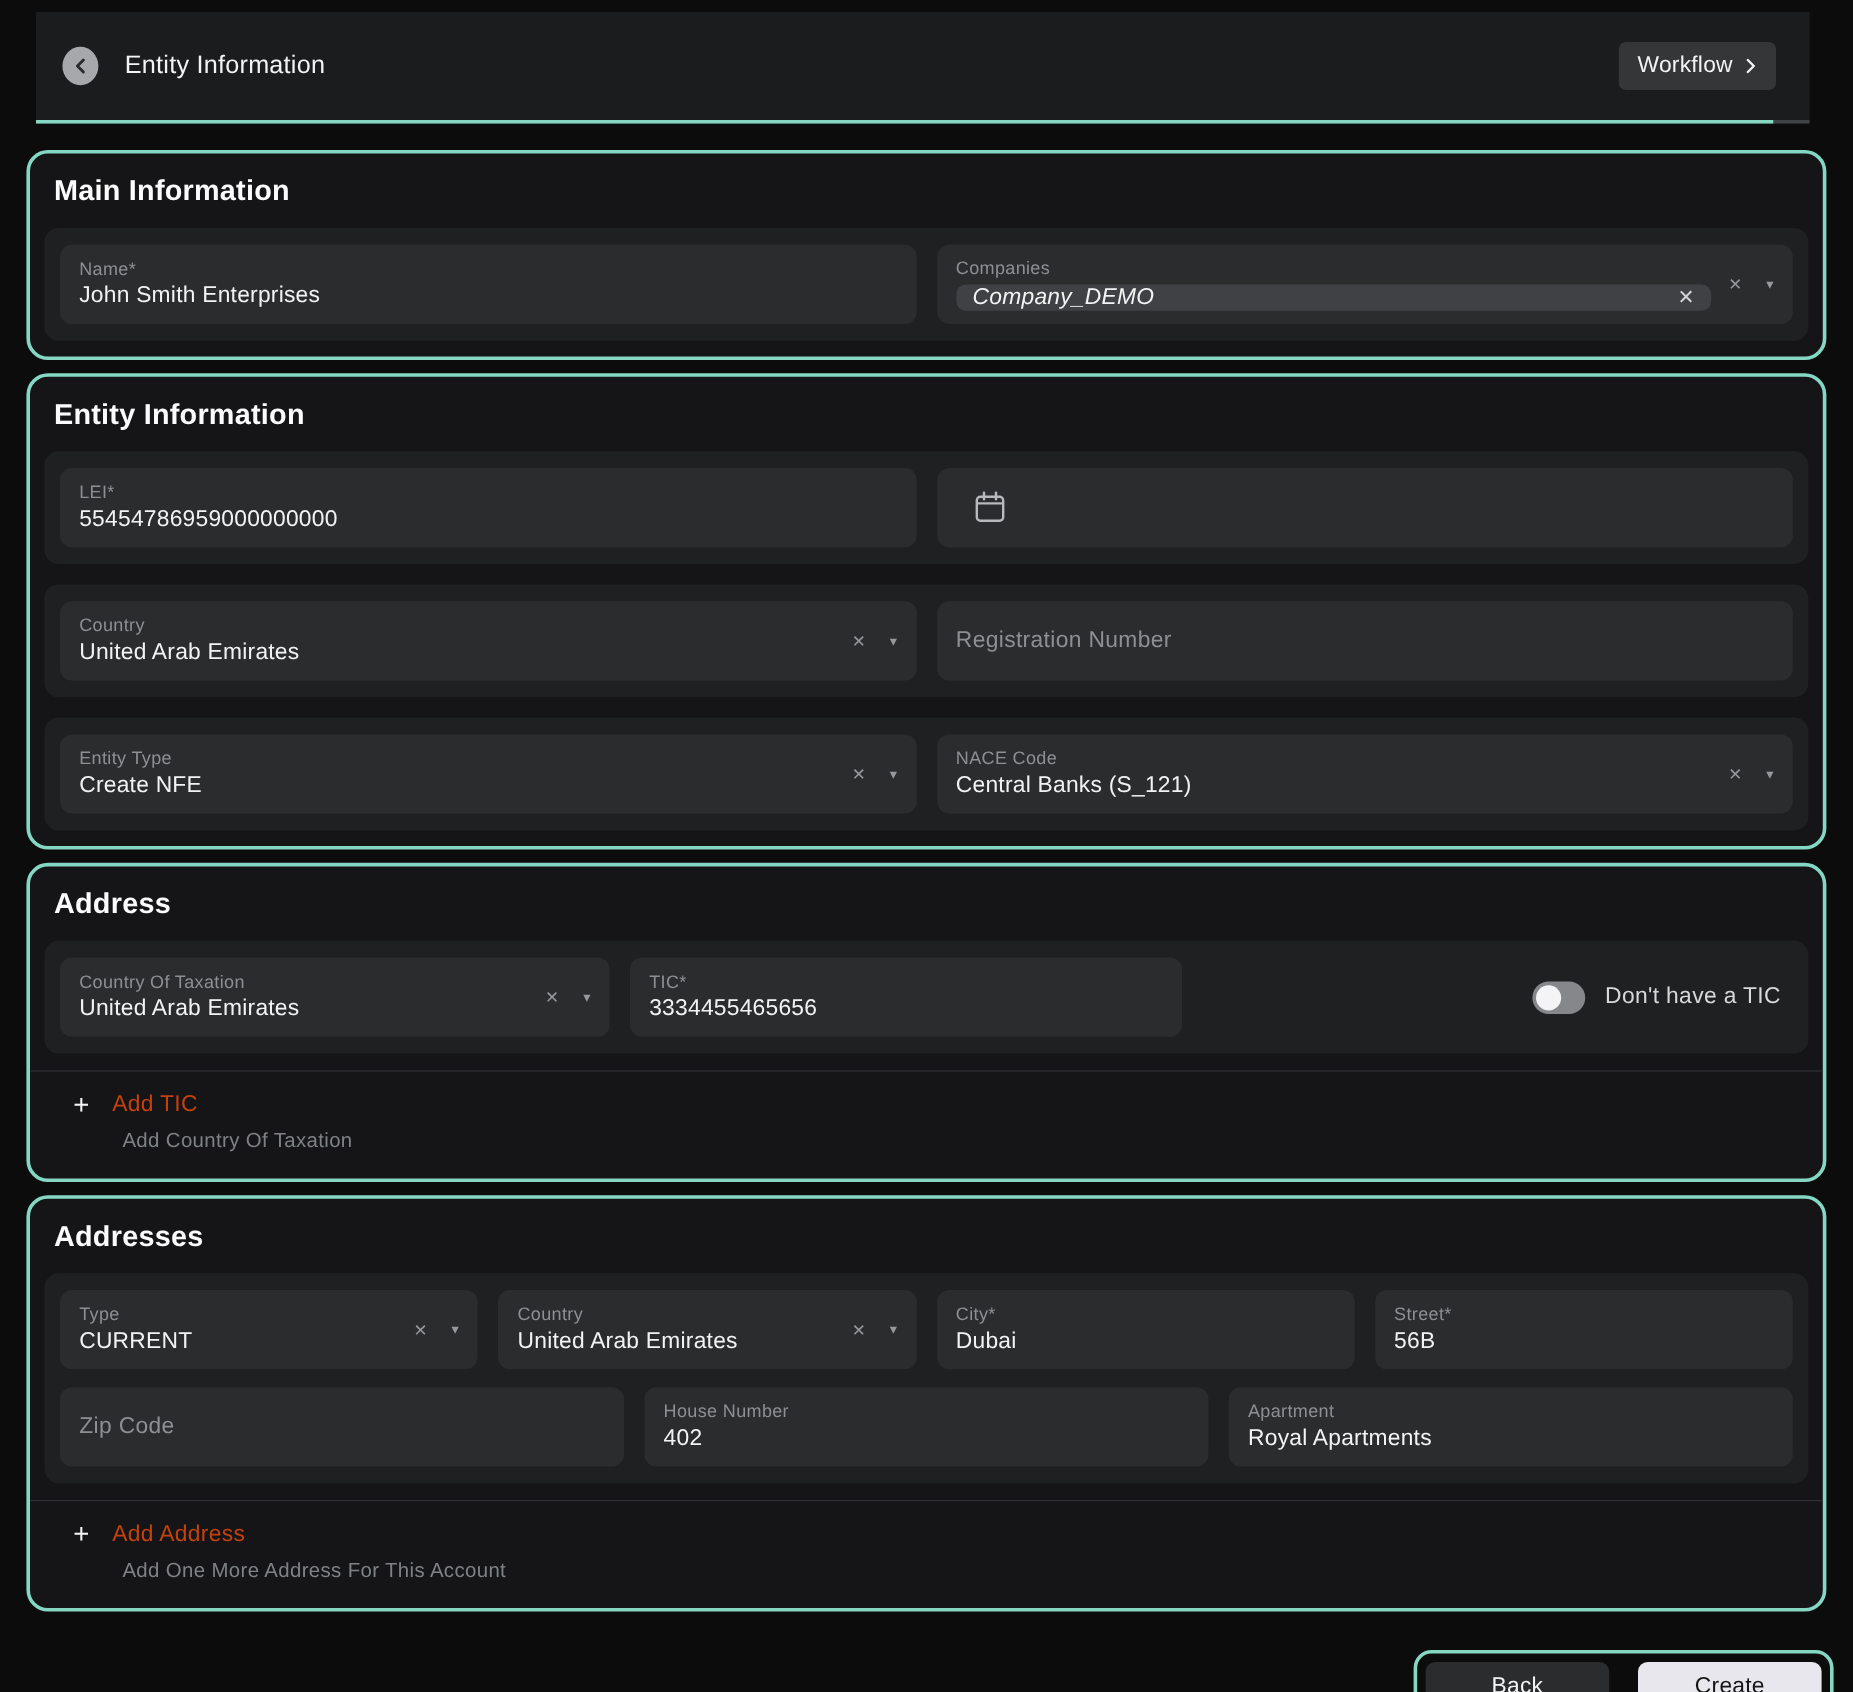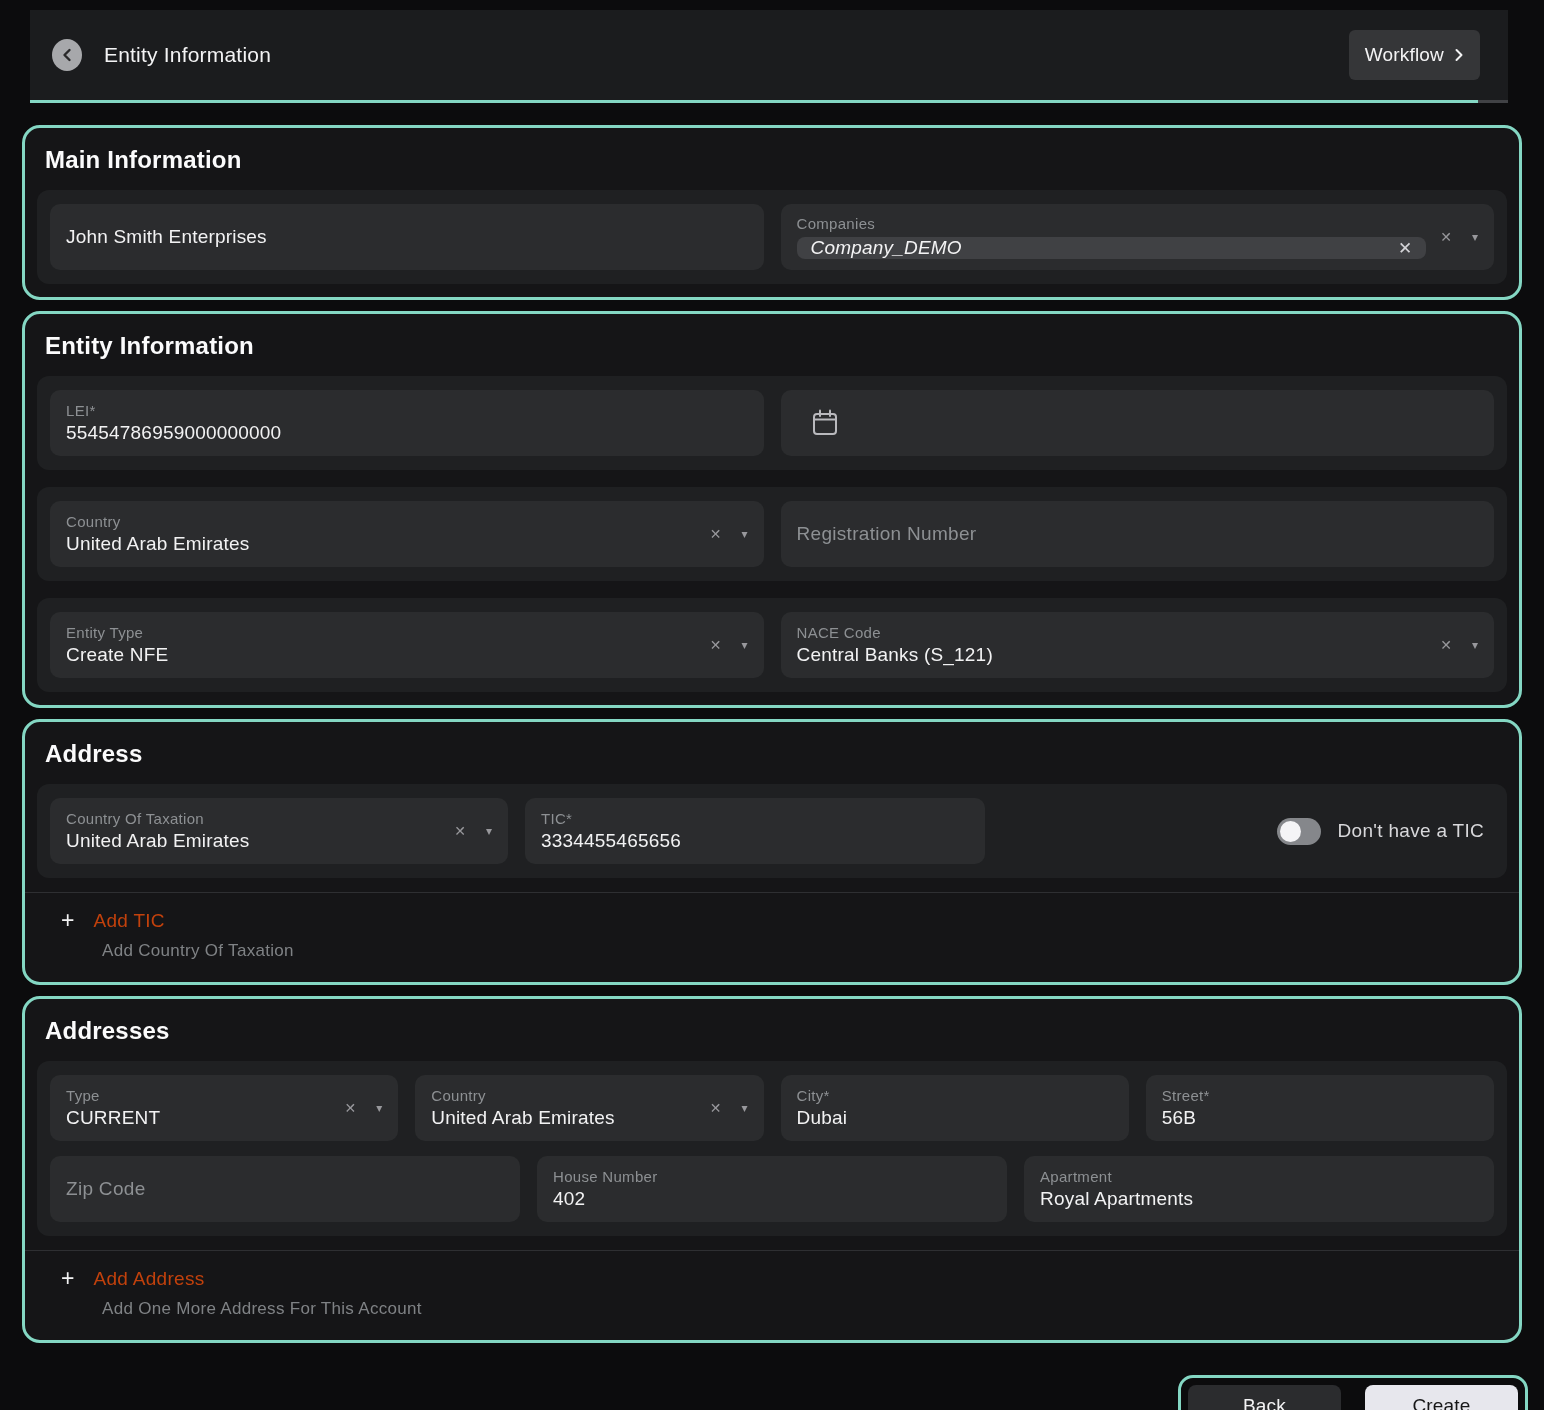--- a/index.html
+++ b/index.html
@@ -36,21 +36,21 @@
   .header-left{display:flex;align-items:center;gap:22px;}
   .back-btn{
     width:30px;height:32px;border-radius:50%;
     background:#a7a8ab;display:flex;align-items:center;justify-content:center;
     cursor:pointer;flex:0 0 auto;
   }
   .page-title{font-size:21px;color:#f3f3f4;letter-spacing:.2px;}
   .workflow{
     background:#353638;border:none;border-radius:6px;
     color:#f3f3f4;font-size:19px;letter-spacing:.2px;
-    height:50px;padding:0 16px;display:flex;align-items:center;gap:10px;
+    height:40px;padding:0 16px;display:flex;align-items:center;gap:10px;
     font-family:inherit;cursor:pointer;
   }
   .header-underline{margin:0 36px 0 30px;height:3px;display:flex;}
   .header-underline .teal{flex:1;background:var(--teal);}
   .header-underline .rest{width:30px;background:#414245;}
   
   .section{
     margin:0 22px;border:3px solid var(--teal);border-radius:18px;
     background:var(--section-bg);
     padding:8px 12px 13px 12px;
@@ -152,20 +152,21 @@
   <div class="teal"></div>
   <div class="rest"></div>
 </div>
 
 <div class="section section-first">
   <div class="section-title">Main Information</div>
   <div class="group">
     <div class="row">
       <div class="field">
         <div class="ftext">
+          <div class="flabel">Name*</div>
           <div class="fvalue">John Smith Enterprises</div>
         </div>
       </div>
       <div class="field">
         <div class="ftext">
           <div class="flabel">Companies</div>
           <div class="chip">
             <span class="chip-label">Company_DEMO</span>
             <span class="chip-x">✕</span>
           </div>

